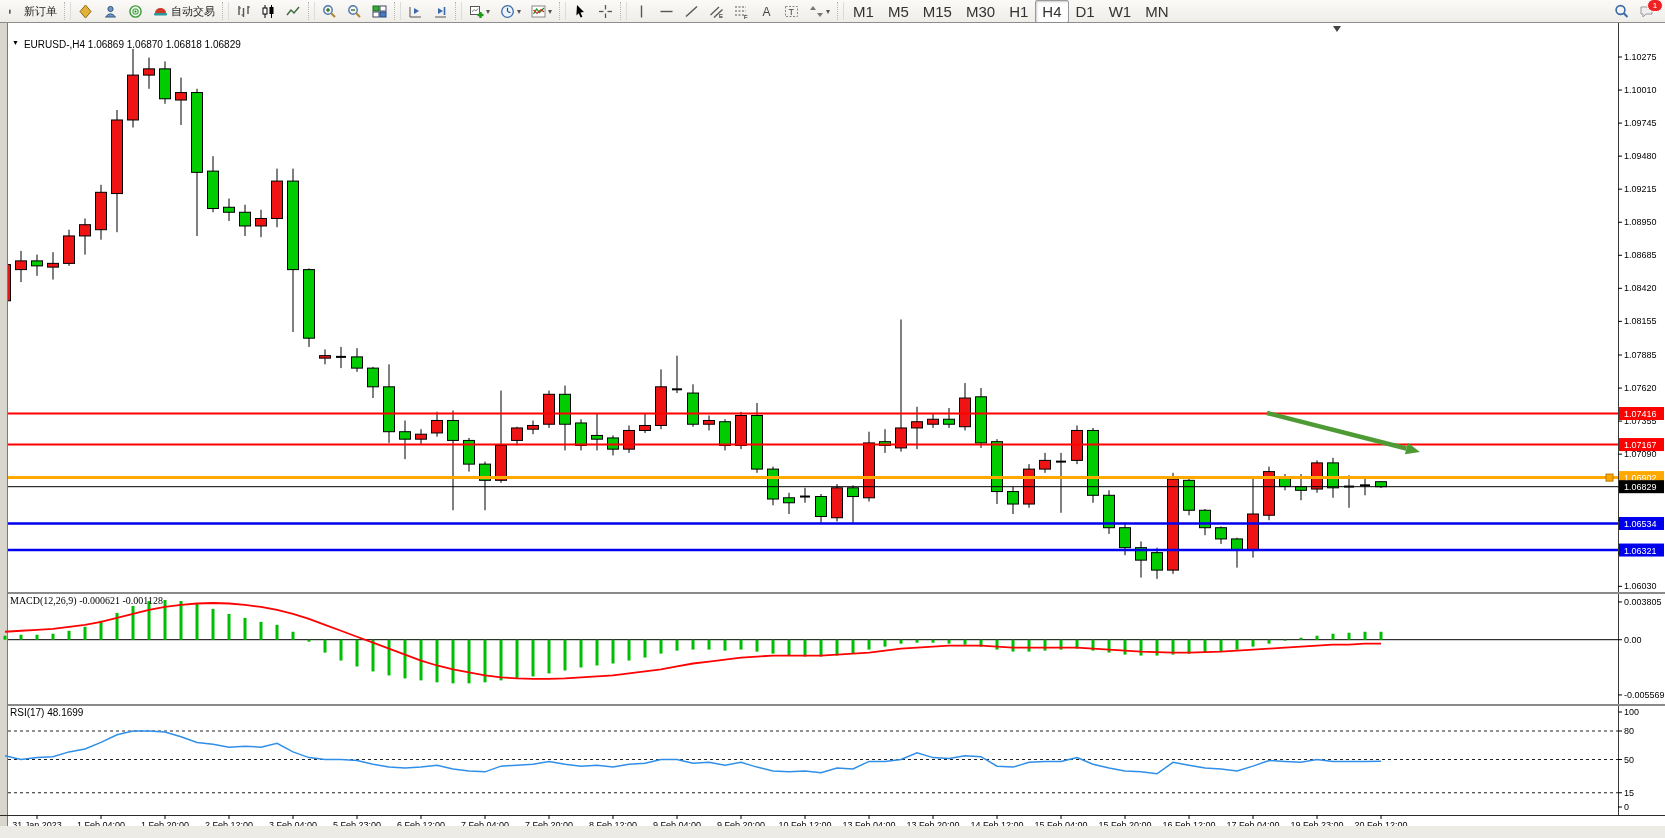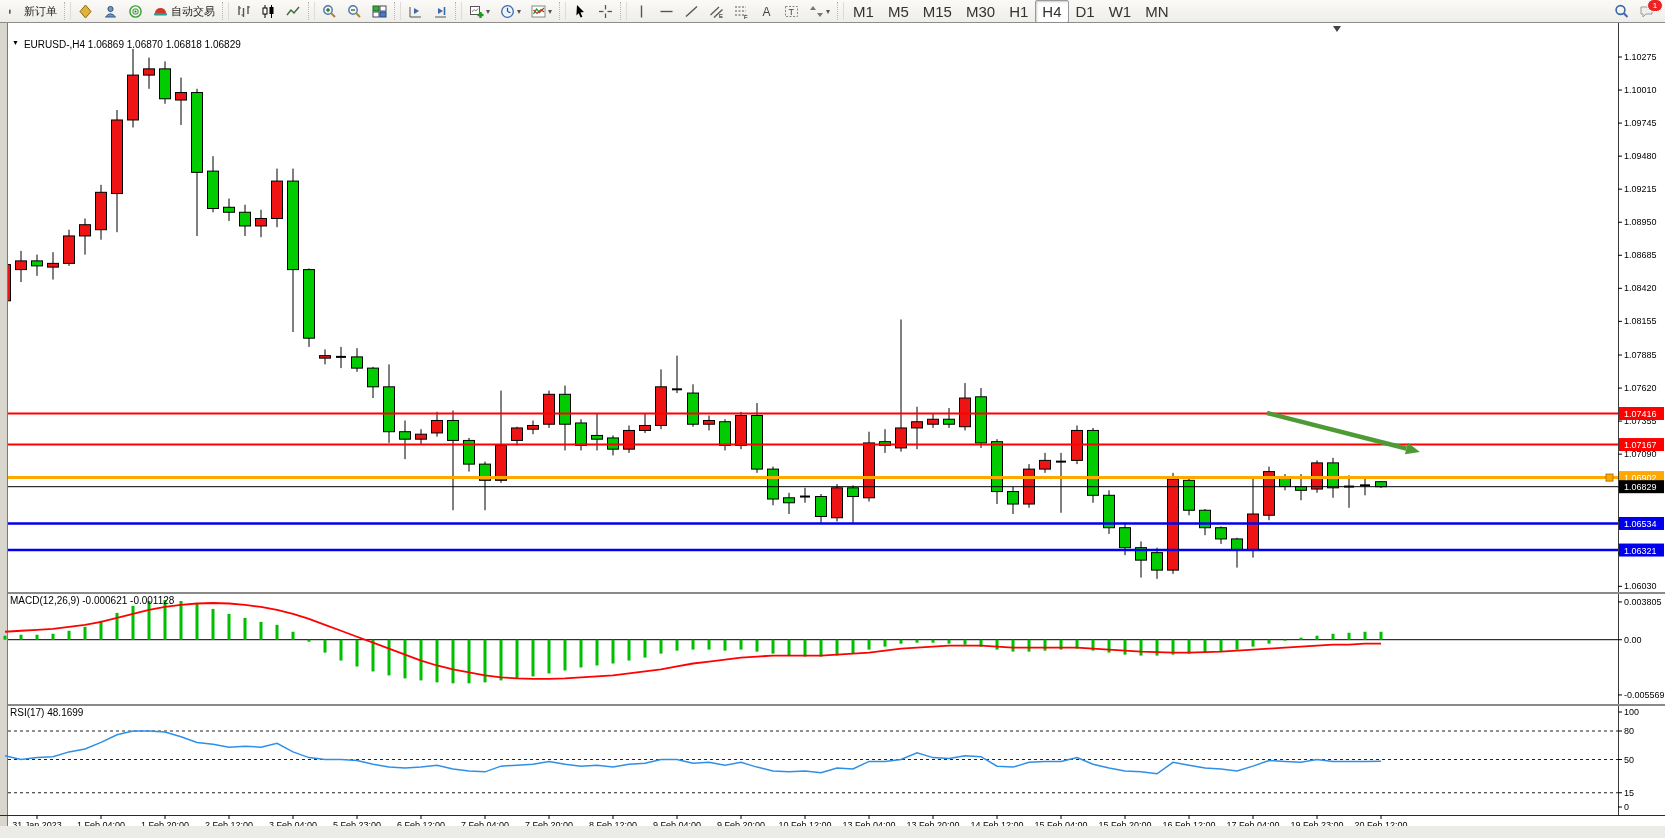--- a/index.html
+++ b/index.html
@@ -18,21 +18,21 @@
   #tb-right{margin-left:auto;display:flex;align-items:center;padding-right:6px;}
   .badge{position:absolute;top:-4px;right:-6px;background:#e22;color:#fff;border-radius:7px;min-width:10px;height:11px;
     font-size:8px;line-height:11px;text-align:center;padding:0 2px;border:1px solid #fff;}
   .tb-badge-wrap{position:relative;}
   
   #chart-area{position:absolute;left:0;top:23px;width:1665px;height:815px;background:#fff;}
   #chart-svg{position:absolute;left:0;top:0;}
   #chart-title{position:absolute;left:12px;top:4px;font-size:10px;color:#000;display:flex;align-items:flex-start;margin-top:12px;}
   #chart-title .tri{font-size:7px;margin-right:5px;color:#000;}
   .pane-label{position:absolute;left:10px;font-size:10px;color:#000;}
-  #macd-label{top:572px;}
+  #macd-label{top:572px;font-family:Liberation Serif, serif;}
   #rsi-label{top:684px;}
   #status-strip{position:absolute;left:0;top:831px;width:1665px;height:7px;background:#ecebe5;border-top:1px solid #b5b5b5;}
   text{font-family:"Liberation Sans",sans-serif;}
 </style>
 </head>
 <body>
 
 <div id="app">
   <div id="toolbar">
       <div class="tb-group">

